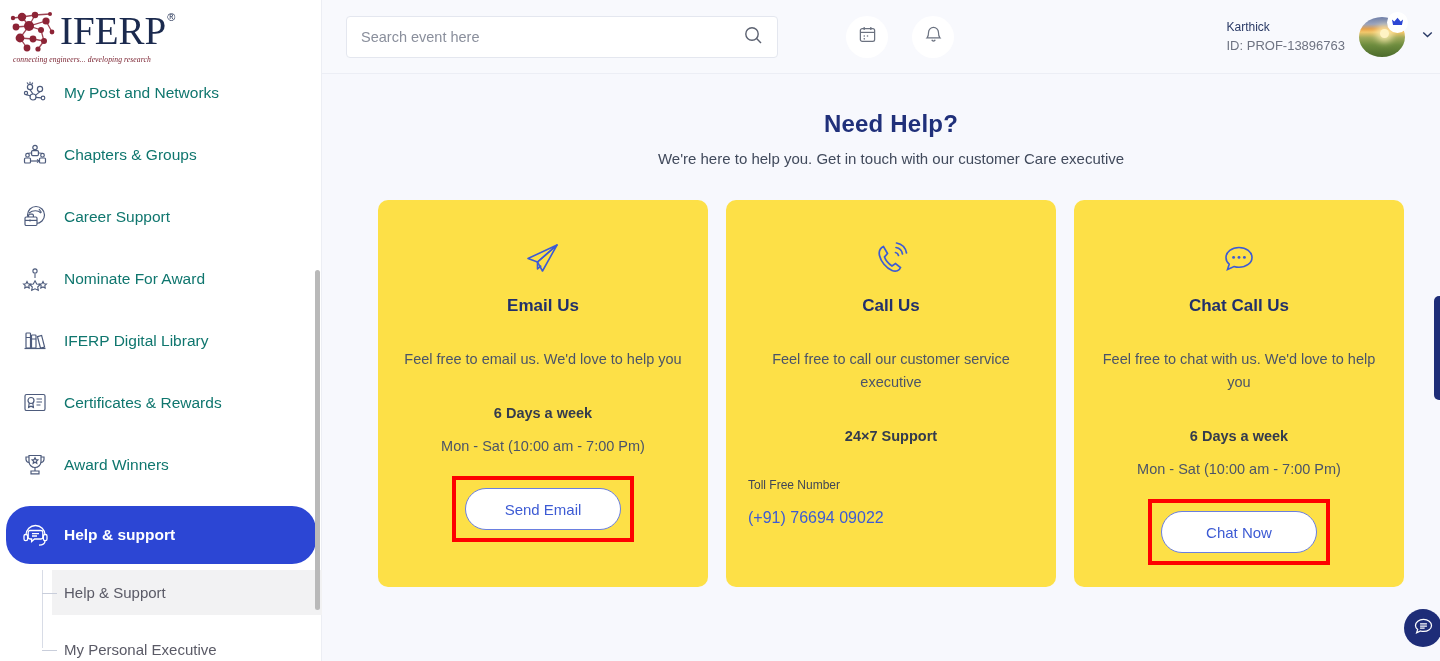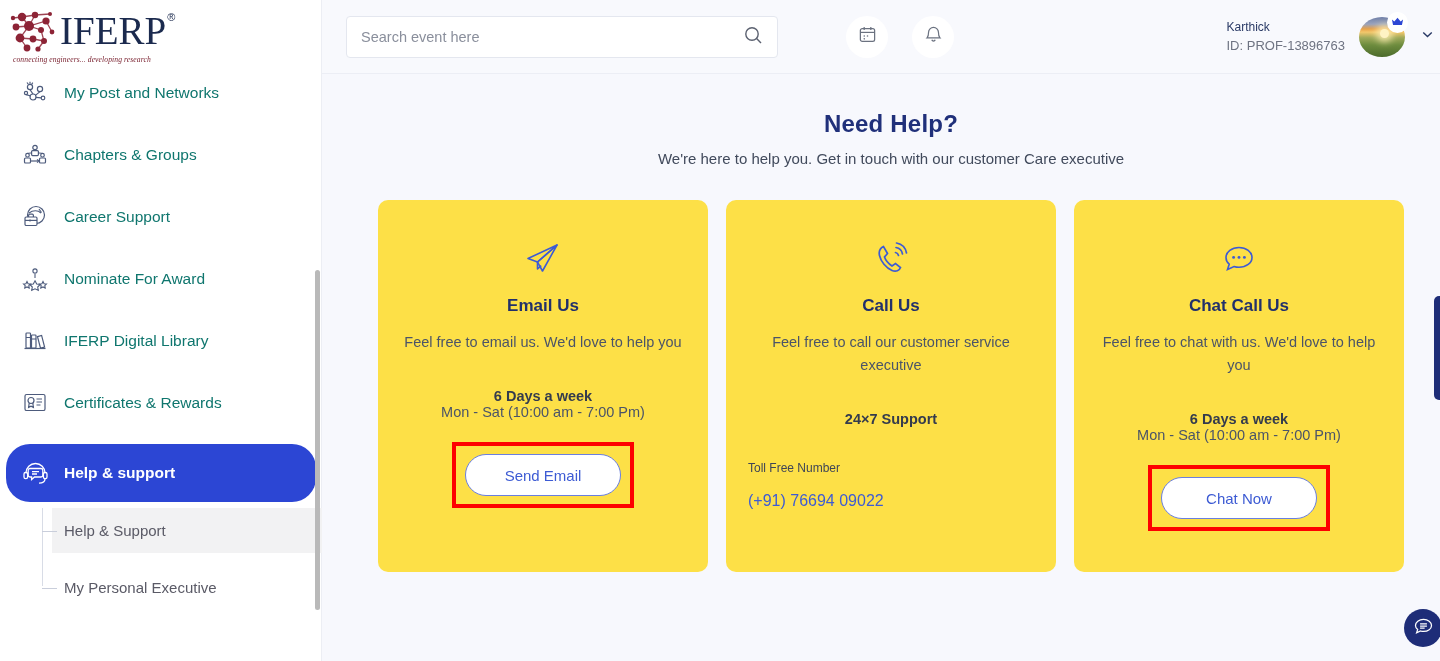--- a/index.html
+++ b/index.html
@@ -143,24 +143,24 @@
   .page-sub { font-size: 15px; color: #414a5c; margin-top: 12px; }
 
   .cards { display: flex; gap: 18px; padding: 33px 56px 0 56px; justify-content: center; }
   .card {
     width: 330px; min-height: 372px; background: #fde047;
     border-radius: 10px; padding: 36px 22px 22px 22px;
     text-align: center; position: relative;
   }
   .card-icon { height: 46px; display: flex; align-items: center; justify-content: center; }
   .card-title { font-size: 17px; font-weight: bold; color: #22306b; margin-top: 14px; }
-  .card-desc { font-size: 14.5px; color: #4b5468; line-height: 23px; margin-top: 15px; }
+  .card-desc { font-size: 14.5px; color: #4b5468; line-height: 23px; margin-top: 32px; }
   .card-hours { font-size: 14.5px; font-weight: bold; color: #3a4considered; }
   .card-hours { font-size: 14.5px; font-weight: bold; color: #343b4d; margin-top: 34px; }
-  .card-time { font-size: 14.5px; color: #4b5468; }
+  .card-time { font-size: 14.5px; color: #4b5468; margin-top: 17px; }
   .card-sub-l { font-size: 12px; color: #3f4556; margin-top: 34px; text-align: left; }
   .card-phone { font-size: 16px; color: #3d5bd4; margin-top: 17px; text-align: left; }
 
   .btn-hl { position: relative; display: inline-block; margin-top: 22px; padding: 8px 9px; }
   .btn-hl.red { border: 4px solid #fe0000; }
   .pill-btn {
     display: inline-flex; align-items:center; justify-content:center;
     min-width: 156px; height: 42px; padding: 0 26px;
     border: 1px solid #6a7fe0; border-radius: 24px;
     background: #ffffff; color: #3d5bd4; font-size: 15px;
@@ -307,20 +307,33 @@
           <svg width="26" height="26" viewBox="0 0 26 26" fill="none" stroke="#4d5b7c" stroke-width="1.2">
             <rect x="3" y="4.5" width="20" height="16" rx="1.6"></rect>
             <circle cx="9" cy="10.5" r="3"></circle>
             <path d="M7.2 13 L6.6 17.4 L9 16.1 L11.4 17.4 L10.8 13"></path>
             <path d="M14.5 9 L20 9 M14.5 12 L20 12 M14.5 15 L18.5 15"></path>
           </svg>
         </span>
         <span class="lb">Certificates &amp; Rewards</span>
       </div>
 
+      <div class="nav-item">
+        <span class="ic">
+          <svg width="26" height="26" viewBox="0 0 26 26" fill="none" stroke="#4d5b7c" stroke-width="1.2">
+            <path d="M7 3.5 L19 3.5 L19 9.5 A6 6 0 0 1 7 9.5 Z"></path>
+            <path d="M7 5 L4 5 L4 7.5 A3.5 3.5 0 0 0 7 10.5"></path>
+            <path d="M19 5 L22 5 L22 7.5 A3.5 3.5 0 0 1 19 10.5"></path>
+            <path d="M13 15.5 L13 19"></path>
+            <path d="M9 19 L17 19 L17 21.8 L9 21.8 Z"></path>
+            <path d="M13 5.8 L13.9 7.6 L15.9 7.9 L14.4 9.3 L14.8 11.3 L13 10.3 L11.2 11.3 L11.6 9.3 L10.1 7.9 L12.1 7.6 Z"></path>
+          </svg>
+        </span>
+        <span class="lb">Award Winners</span>
+      </div>
 
       <div class="nav-item active">
         <span class="ic">
           <svg width="27" height="27" viewBox="0 0 27 27" fill="none" stroke="#ffffff" stroke-width="1.3">
             <path d="M4 13 A9.5 9.5 0 0 1 23 13"></path>
             <rect x="2" y="12.5" width="3.6" height="6.2" rx="1.6"></rect>
             <rect x="21.4" y="12.5" width="3.6" height="6.2" rx="1.6"></rect>
             <path d="M23 18.8 C23 22 20 23.2 17 23.2"></path>
             <path d="M8 8.5 L19 8.5 A1.8 1.8 0 0 1 20.8 10.3 L20.8 15.2 A1.8 1.8 0 0 1 19 17 L12.5 17 L9.6 19.6 L9.6 17 L8 17 A1.8 1.8 0 0 1 6.2 15.2 L6.2 10.3 A1.8 1.8 0 0 1 8 8.5 Z" fill="#2c46d4"></path>
             <path d="M10 11.6 L17 11.6 M10 14 L15 14"></path>

